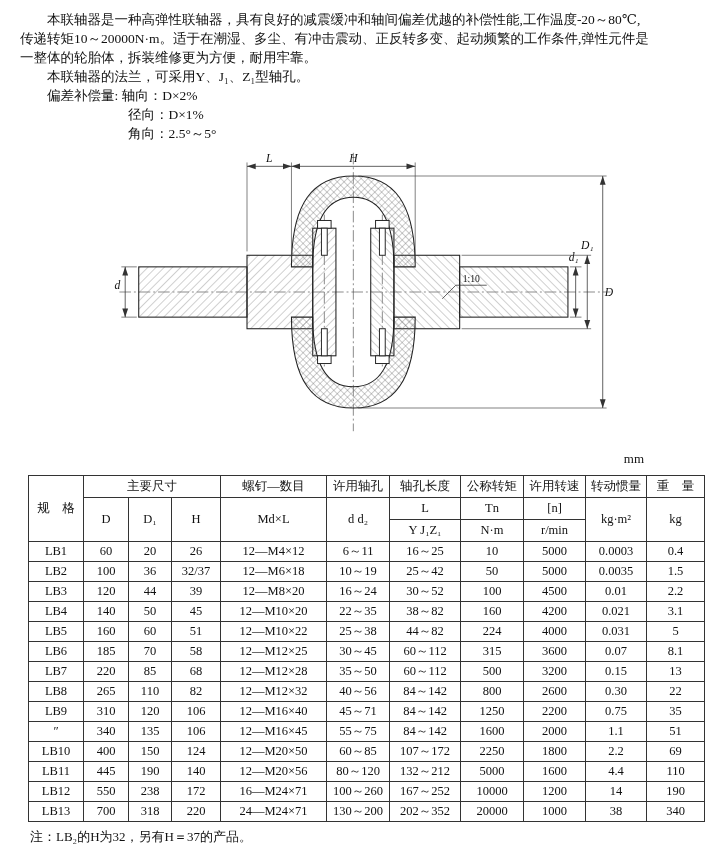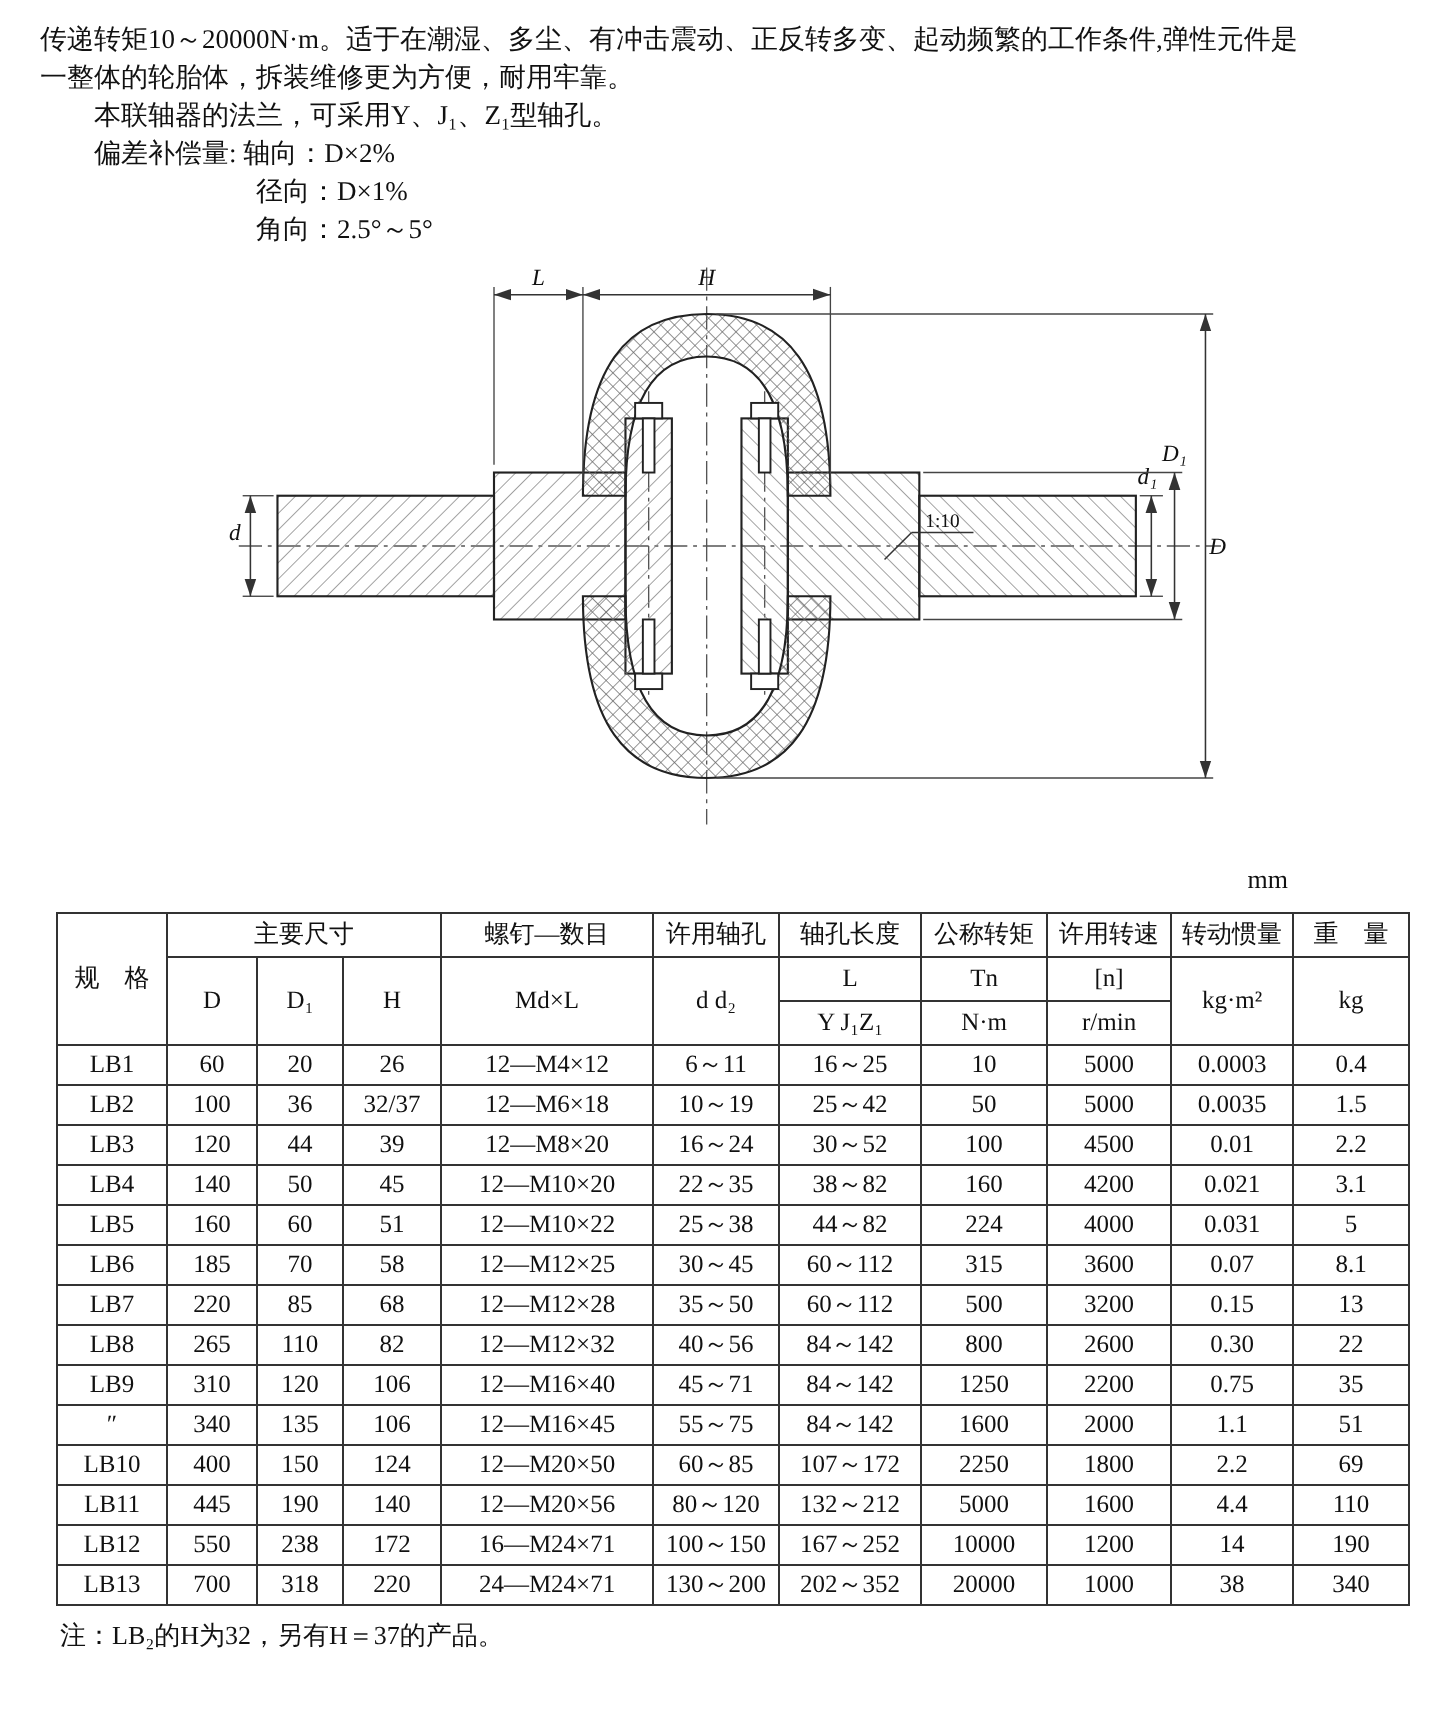--- a/index.html
+++ b/index.html
@@ -39,20 +39,21 @@
 
   
   .footnote { font-size: 13px; margin: 6px 0 16px 10px; }
 </style>
 </head>
 <body>
 
 <div class="page">
 
   <div class="intro">
+    <div class="ind2">本联轴器是一种高弹性联轴器，具有良好的减震缓冲和轴间偏差优越的补偿性能,工作温度-20～80℃,</div>
     <div>传递转矩10～20000N·m。适于在潮湿、多尘、有冲击震动、正反转多变、起动频繁的工作条件,弹性元件是</div>
     <div>一整体的轮胎体，拆装维修更为方便，耐用牢靠。</div>
     <div class="ind2">本联轴器的法兰，可采用Y、J₁、Z₁型轴孔。</div>
     <div class="ind2">偏差补偿量: 轴向：D×2%</div>
     <div class="ind8">径向：D×1%</div>
     <div class="ind8">角向：2.5°～5°</div>
   </div>
 
   <div class="drawing-wrap">
     <svg width="520" height="290" viewBox="0 0 520 300">
@@ -341,21 +342,21 @@
           <td>1600</td>
           <td>4.4</td>
           <td>110</td>
         </tr>
         <tr>
           <td>LB12</td>
           <td>550</td>
           <td>238</td>
           <td>172</td>
           <td>16—M24×71</td>
-          <td>100～150</td>
+          <td>100～260</td>
           <td>167～252</td>
           <td>10000</td>
           <td>1200</td>
           <td>14</td>
           <td>190</td>
         </tr>
         <tr>
           <td>LB13</td>
           <td>700</td>
           <td>318</td>

